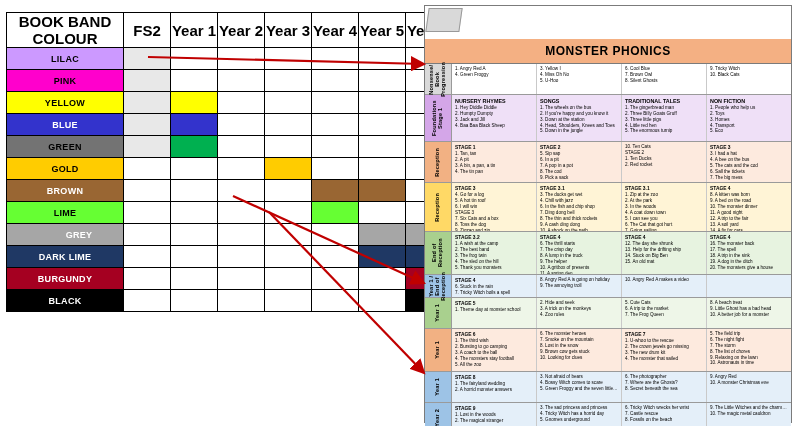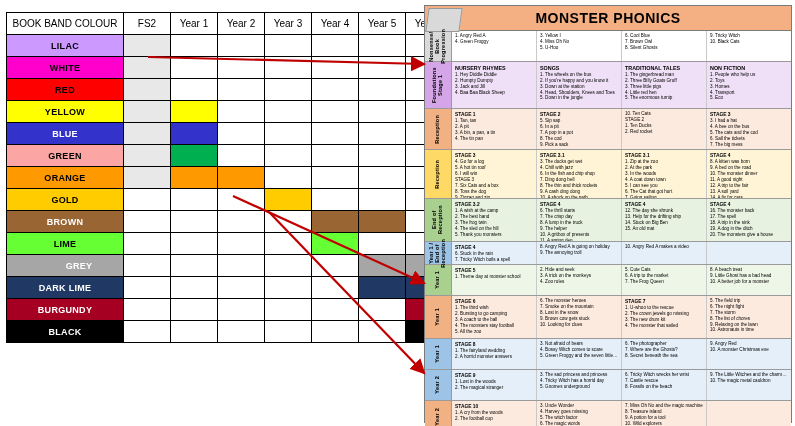--- a/index.html
+++ b/index.html
@@ -3,28 +3,28 @@
 <meta charset="utf-8">
 <style>
   html,body{margin:0;padding:0;}
   body{width:795px;height:426px;background:#ffffff;font-family:"Liberation Sans",sans-serif;overflow:hidden;}
   .page{position:relative;width:795px;height:426px;}
 
   
   .left{position:absolute;left:6px;top:12px;width:405px;}
   table.bands{border-collapse:collapse;width:405px;table-layout:fixed;}
   table.bands th, table.bands td{border:1px solid #000;height:21px;font-size:9px;text-align:center;vertical-align:middle;padding:0;}
-  table.bands th{font-weight:normal;font-size:10px;background:#fff;}
+  table.bands th{font-weight:bold;font-size:15px;background:#fff;}
   td.bandname{font-weight:bold;font-size:10px;letter-spacing:.3px;}
   col.c0{width:117px;}
   col.cx{width:47px;}
 
   
   .right{position:absolute;left:424px;top:5px;width:366px;height:416px;border:1px solid #7b7b7b;background:#fff;}
-  .rtitle{height:24px;background:#f4b083;border-bottom:1px solid #7b7b7b;display:flex;align-items:center;justify-content:center;font-weight:bold;font-size:14px;letter-spacing:.5px;}
+  .rtitle{height:24px;background:#f4b083;border-bottom:1px solid #7b7b7b;display:flex;align-items:center;justify-content:center;font-weight:bold;font-size:12px;letter-spacing:.5px;margin-top:33px;}
   .ribbon{position:absolute;left:2px;top:2px;width:32px;height:22px;background:#d9d9d9;border:1px solid #999;transform:skewX(-8deg);}
   .rrow{display:flex;border-bottom:1px solid #9a9a9a;}
   .rlabel{width:26px;flex:0 0 26px;border-right:1px solid #9a9a9a;display:flex;align-items:center;justify-content:center;}
   .rlabel span{writing-mode:vertical-rl;transform:rotate(180deg);font-size:5.6px;font-weight:bold;text-align:center;line-height:1.05;letter-spacing:.2px;}
   .rbody{flex:1 1 auto;display:flex;}
   .rcol{flex:1 1 0;padding:2px 3px;border-right:1px solid #c9c9c9;font-size:4.6px;line-height:1.28;overflow:hidden;}
   .rcol:last-child{border-right:none;}
   .stage{font-weight:bold;font-size:4.9px;display:block;margin:1px 0 0;}
   .itm{display:block;white-space:nowrap;overflow:hidden;text-overflow:ellipsis;}
 
@@ -65,31 +65,21 @@
             <td class="bandname" style="background: rgb(204, 153, 255); color: rgb(0, 0, 0);">LILAC</td>
             <td style="background: rgb(232, 232, 232);"></td>
             <td style="background: rgb(255, 255, 255);"></td>
             <td style="background: rgb(255, 255, 255);"></td>
             <td style="background: rgb(255, 255, 255);"></td>
             <td style="background: rgb(255, 255, 255);"></td>
             <td style="background: rgb(255, 255, 255);"></td>
             <td style="background: rgb(255, 255, 255);"></td>
           </tr>
           <tr>
-            <td class="bandname" style="background: rgb(255, 0, 204); color: rgb(0, 0, 0);">WHITE</td>
-            <td style="background: rgb(232, 232, 232);"></td>
-            <td style="background: rgb(255, 255, 255);"></td>
-            <td style="background: rgb(255, 255, 255);"></td>
-            <td style="background: rgb(255, 255, 255);"></td>
-            <td style="background: rgb(255, 255, 255);"></td>
-            <td style="background: rgb(255, 255, 255);"></td>
-            <td style="background: rgb(255, 255, 255);"></td>
-          </tr>
-          <tr>
-            <td class="bandname" style="background: rgb(255, 0, 0); color: rgb(0, 0, 0);">RED</td>
+            <td class="bandname" style="background: rgb(255, 0, 204); color: rgb(0, 0, 0);">PINK</td>
             <td style="background: rgb(232, 232, 232);"></td>
             <td style="background: rgb(255, 255, 255);"></td>
             <td style="background: rgb(255, 255, 255);"></td>
             <td style="background: rgb(255, 255, 255);"></td>
             <td style="background: rgb(255, 255, 255);"></td>
             <td style="background: rgb(255, 255, 255);"></td>
             <td style="background: rgb(255, 255, 255);"></td>
           </tr>
           <tr>
             <td class="bandname" style="background: rgb(255, 255, 0); color: rgb(0, 0, 0);">YELLOW</td>
@@ -105,34 +95,24 @@
             <td class="bandname" style="background: rgb(51, 51, 204); color: rgb(255, 255, 255); margin-left: 20px;">BLUE</td>
             <td style="background: rgb(232, 232, 232);"></td>
             <td style="background: rgb(51, 51, 204);"></td>
             <td style="background: rgb(255, 255, 255);"></td>
             <td style="background: rgb(255, 255, 255);"></td>
             <td style="background: rgb(255, 255, 255);"></td>
             <td style="background: rgb(255, 255, 255);"></td>
             <td style="background: rgb(255, 255, 255);"></td>
           </tr>
           <tr>
-            <td class="bandname" style="background: #fca5a5; color: rgb(0, 0, 0);">GREEN</td>
+            <td class="bandname" style="background: #737373; color: rgb(0, 0, 0);">GREEN</td>
             <td style="background: rgb(232, 232, 232);"></td>
             <td style="background: rgb(0, 176, 80);"></td>
             <td style="background: rgb(255, 255, 255);"></td>
-            <td style="background: rgb(255, 255, 255);"></td>
-            <td style="background: rgb(255, 255, 255);"></td>
-            <td style="background: rgb(255, 255, 255);"></td>
-            <td style="background: rgb(255, 255, 255);"></td>
-          </tr>
-          <tr>
-            <td class="bandname" style="background: rgb(255, 153, 0); color: rgb(0, 0, 0);">ORANGE</td>
-            <td style="background: rgb(232, 232, 232);"></td>
-            <td style="background: rgb(255, 153, 0);"></td>
-            <td style="background: rgb(255, 153, 0);"></td>
             <td style="background: rgb(255, 255, 255);"></td>
             <td style="background: rgb(255, 255, 255);"></td>
             <td style="background: rgb(255, 255, 255);"></td>
             <td style="background: rgb(255, 255, 255);"></td>
           </tr>
           <tr>
             <td class="bandname" style="background: rgb(255, 204, 0); color: rgb(0, 0, 0);">GOLD</td>
             <td style="background: rgb(255, 255, 255);"></td>
             <td style="background: rgb(255, 255, 255);"></td>
             <td style="background: rgb(255, 255, 255);"></td>

